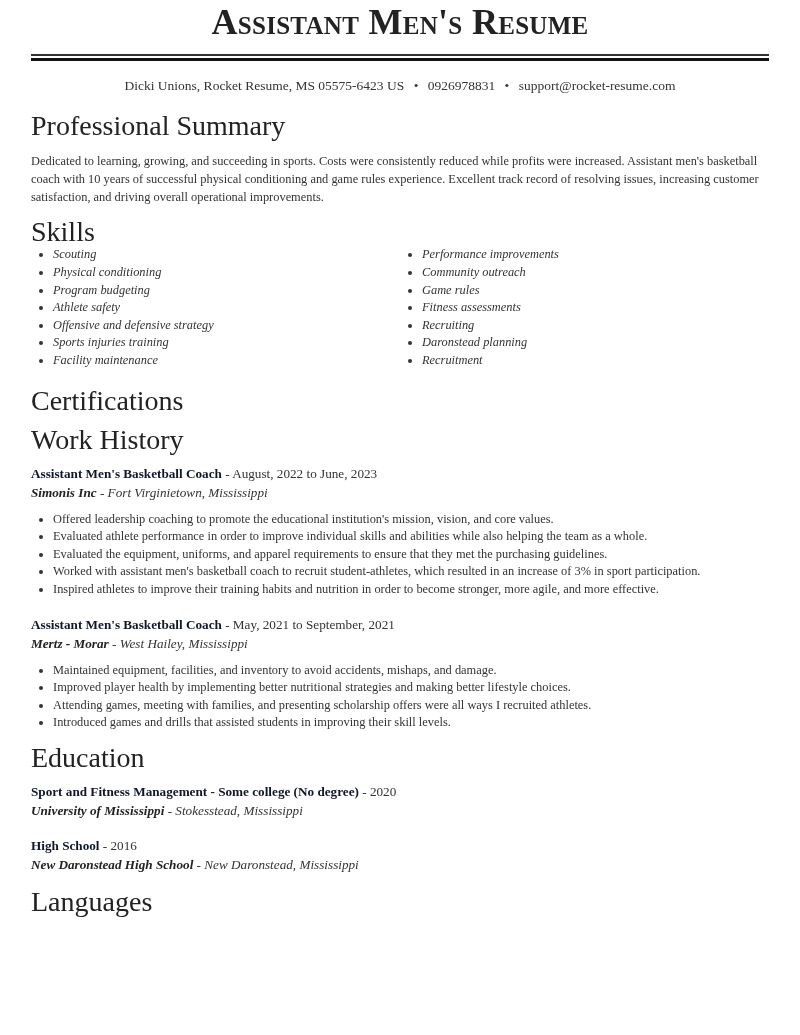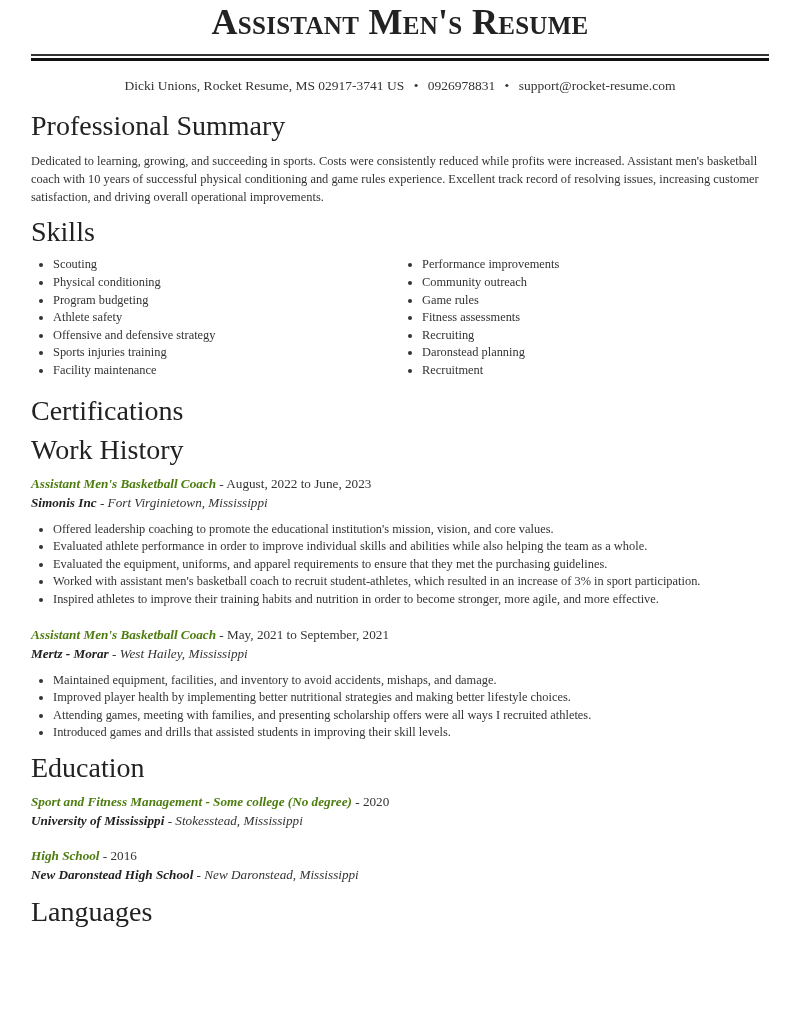--- a/index.html
+++ b/index.html
@@ -21,48 +21,48 @@
   }
   .contact .sep { margin: 0 6px; }
   h2 {
     font-weight: normal; font-size: 28px; margin: 0; line-height: 28px; color: #222;
   }
   .sec-summary { margin-top: 17px; }
   .summary-text {
     font-size: 12.4px; line-height: 18px; color: #333;
   }
   .sec-skills { margin-top: 12px; }
-  .skills-grid { display: flex; margin-top: 10px; }
+  .skills-grid { display: flex; margin-top: 0; font-style: italic; }
   .skills-col { width: 364px; }
   ul { margin: 0; padding-left: 22px; }
   li { font-size: 12.4px; line-height: 17.6px; color: #333; }
   .sec-certs { margin-top: 17px; }
   .cert-list { margin-top: 10px; }
   .sec-work { margin-top: 11px; }
   .job-head { font-size: 13.2px; line-height: 19px; margin-top: 10px; color: #333; }
-  .job-head b { color: #4d7c0f; font-style: italic; }
+  .job-head b { color: #0f172a; }
   .job-sub { font-size: 13.2px; line-height: 19px; font-style: italic; color: #333; }
   .job-sub b { color: #222; }
   .job-bullets { margin-top: 9px; }
   .job-2 { margin-top: 16px; }
   .sec-edu { margin-top: 12px; }
   .edu-2 { margin-top: 16px; }
   .sec-lang { margin-top: 14px; }
 </style>
 </head>
 <body>
 
 <div class="page">
 
   <header>
     <h1 class="title">Assistant Men's Resume</h1>
     <div class="rule-top"></div>
     <div class="rule-bottom"></div>
     <div class="contact">
-      <span>Dicki Unions, Rocket Resume, MS 02917-3741 US</span>
+      <span>Dicki Unions, Rocket Resume, MS 05575-6423 US</span>
       <span class="sep">•</span>
       <span>0926978831</span>
       <span class="sep">•</span>
       <span>support@rocket-resume.com</span>
     </div>
   </header>
 
   <section class="sec-summary">
     <h2>Professional Summary</h2>
     <p class="summary-text" style="margin-bottom:0">Dedicated to learning, growing, and succeeding in sports. Costs were consistently reduced while profits were increased. Assistant men's basketball coach with 10 years of successful physical conditioning and game rules experience. Excellent track record of resolving issues, increasing customer satisfaction, and driving overall operational improvements.</p>

